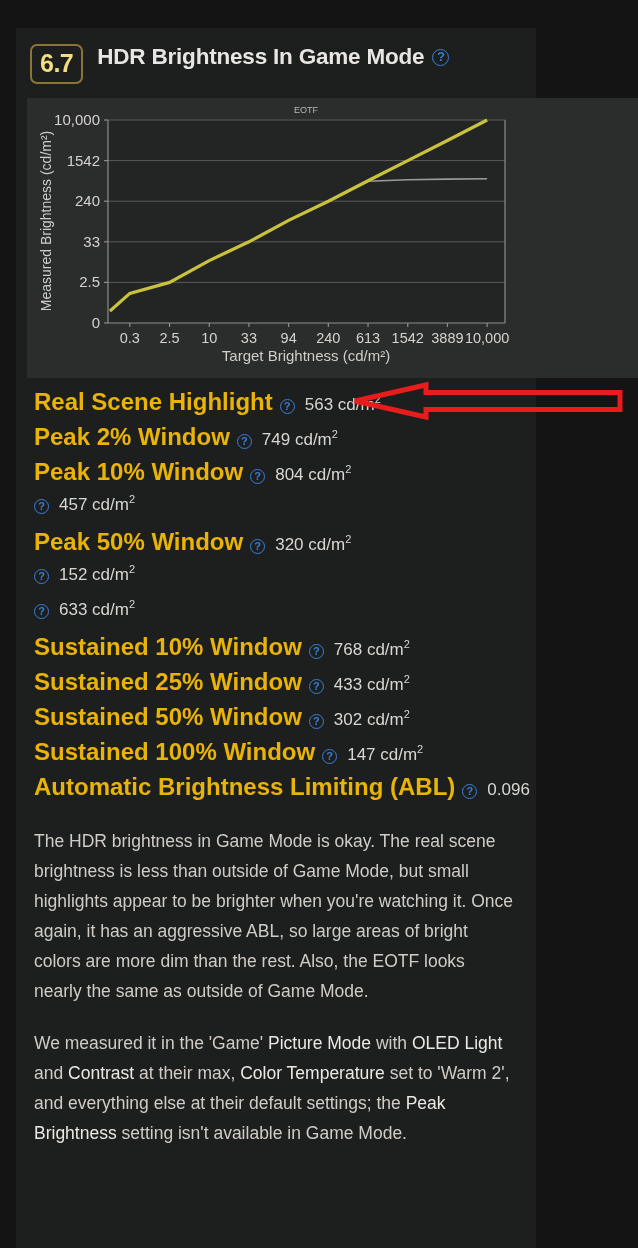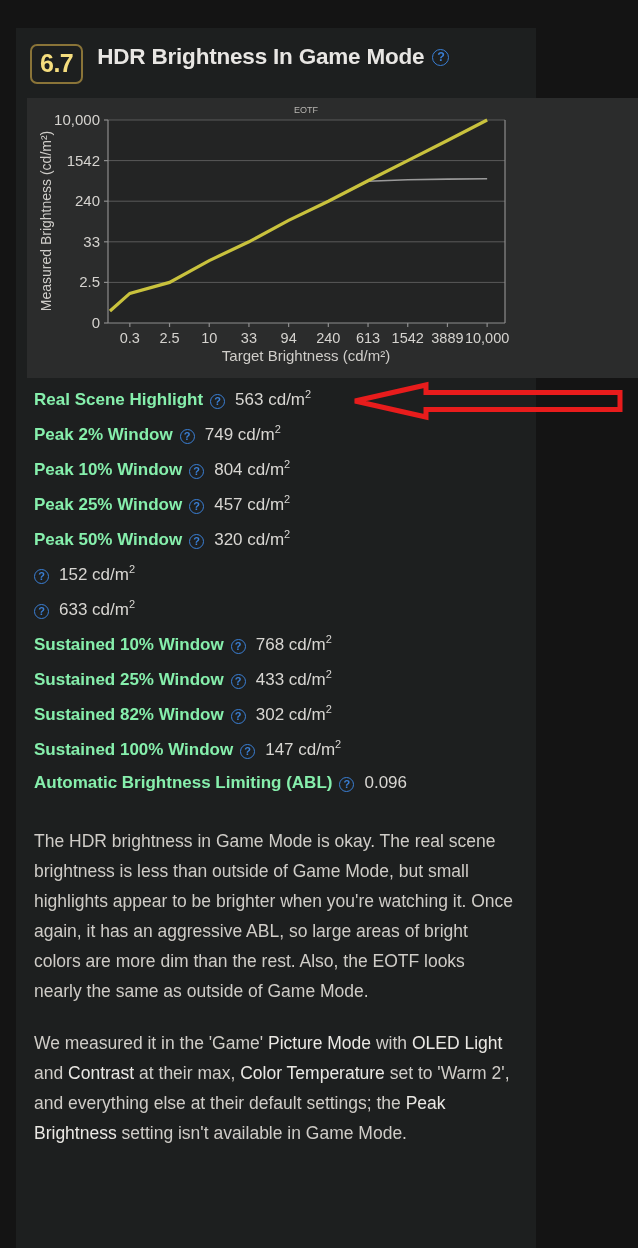--- a/index.html
+++ b/index.html
@@ -93,22 +93,22 @@
   
   .measures { padding: 10px 0 4px 18px; }
 
   .measure-row {
     display: flex;
     align-items: baseline;
     gap: 7px;
     height: 35px;
   }
   .measure-label {
-    color: #86efac;
-    font-size: 17px;
+    color: #eab308;
+    font-size: 24px;
     font-weight: bold;
     white-space: nowrap;
   }
   .measure-value {
     color: #d8d6d2;
     font-size: 17px;
     font-weight: normal;
     white-space: nowrap;
     padding-left: 3px;
   }
@@ -226,21 +226,20 @@
           <span class="measure-label">Peak 2% Window</span>
           <span class="help-icon">?</span>
           <span class="measure-value">749 cd/m<sup>2</sup></span>
         </div>
         <div class="measure-row">
           <span class="measure-label">Peak 10% Window</span>
           <span class="help-icon">?</span>
           <span class="measure-value">804 cd/m<sup>2</sup></span>
         </div>
         <div class="measure-row">
-          <span class="measure-label">Peak 25% Window</span>
           <span class="help-icon">?</span>
           <span class="measure-value">457 cd/m<sup>2</sup></span>
         </div>
         <div class="measure-row">
           <span class="measure-label">Peak 50% Window</span>
           <span class="help-icon">?</span>
           <span class="measure-value">320 cd/m<sup>2</sup></span>
         </div>
         <div class="measure-row">
           <span class="help-icon">?</span>
@@ -254,21 +253,21 @@
           <span class="measure-label">Sustained 10% Window</span>
           <span class="help-icon">?</span>
           <span class="measure-value">768 cd/m<sup>2</sup></span>
         </div>
         <div class="measure-row">
           <span class="measure-label">Sustained 25% Window</span>
           <span class="help-icon">?</span>
           <span class="measure-value">433 cd/m<sup>2</sup></span>
         </div>
         <div class="measure-row">
-          <span class="measure-label">Sustained 82% Window</span>
+          <span class="measure-label">Sustained 50% Window</span>
           <span class="help-icon">?</span>
           <span class="measure-value">302 cd/m<sup>2</sup></span>
         </div>
         <div class="measure-row">
           <span class="measure-label">Sustained 100% Window</span>
           <span class="help-icon">?</span>
           <span class="measure-value">147 cd/m<sup>2</sup></span>
         </div>
         <div class="measure-row">
           <span class="measure-label">Automatic Brightness Limiting (ABL)</span>

